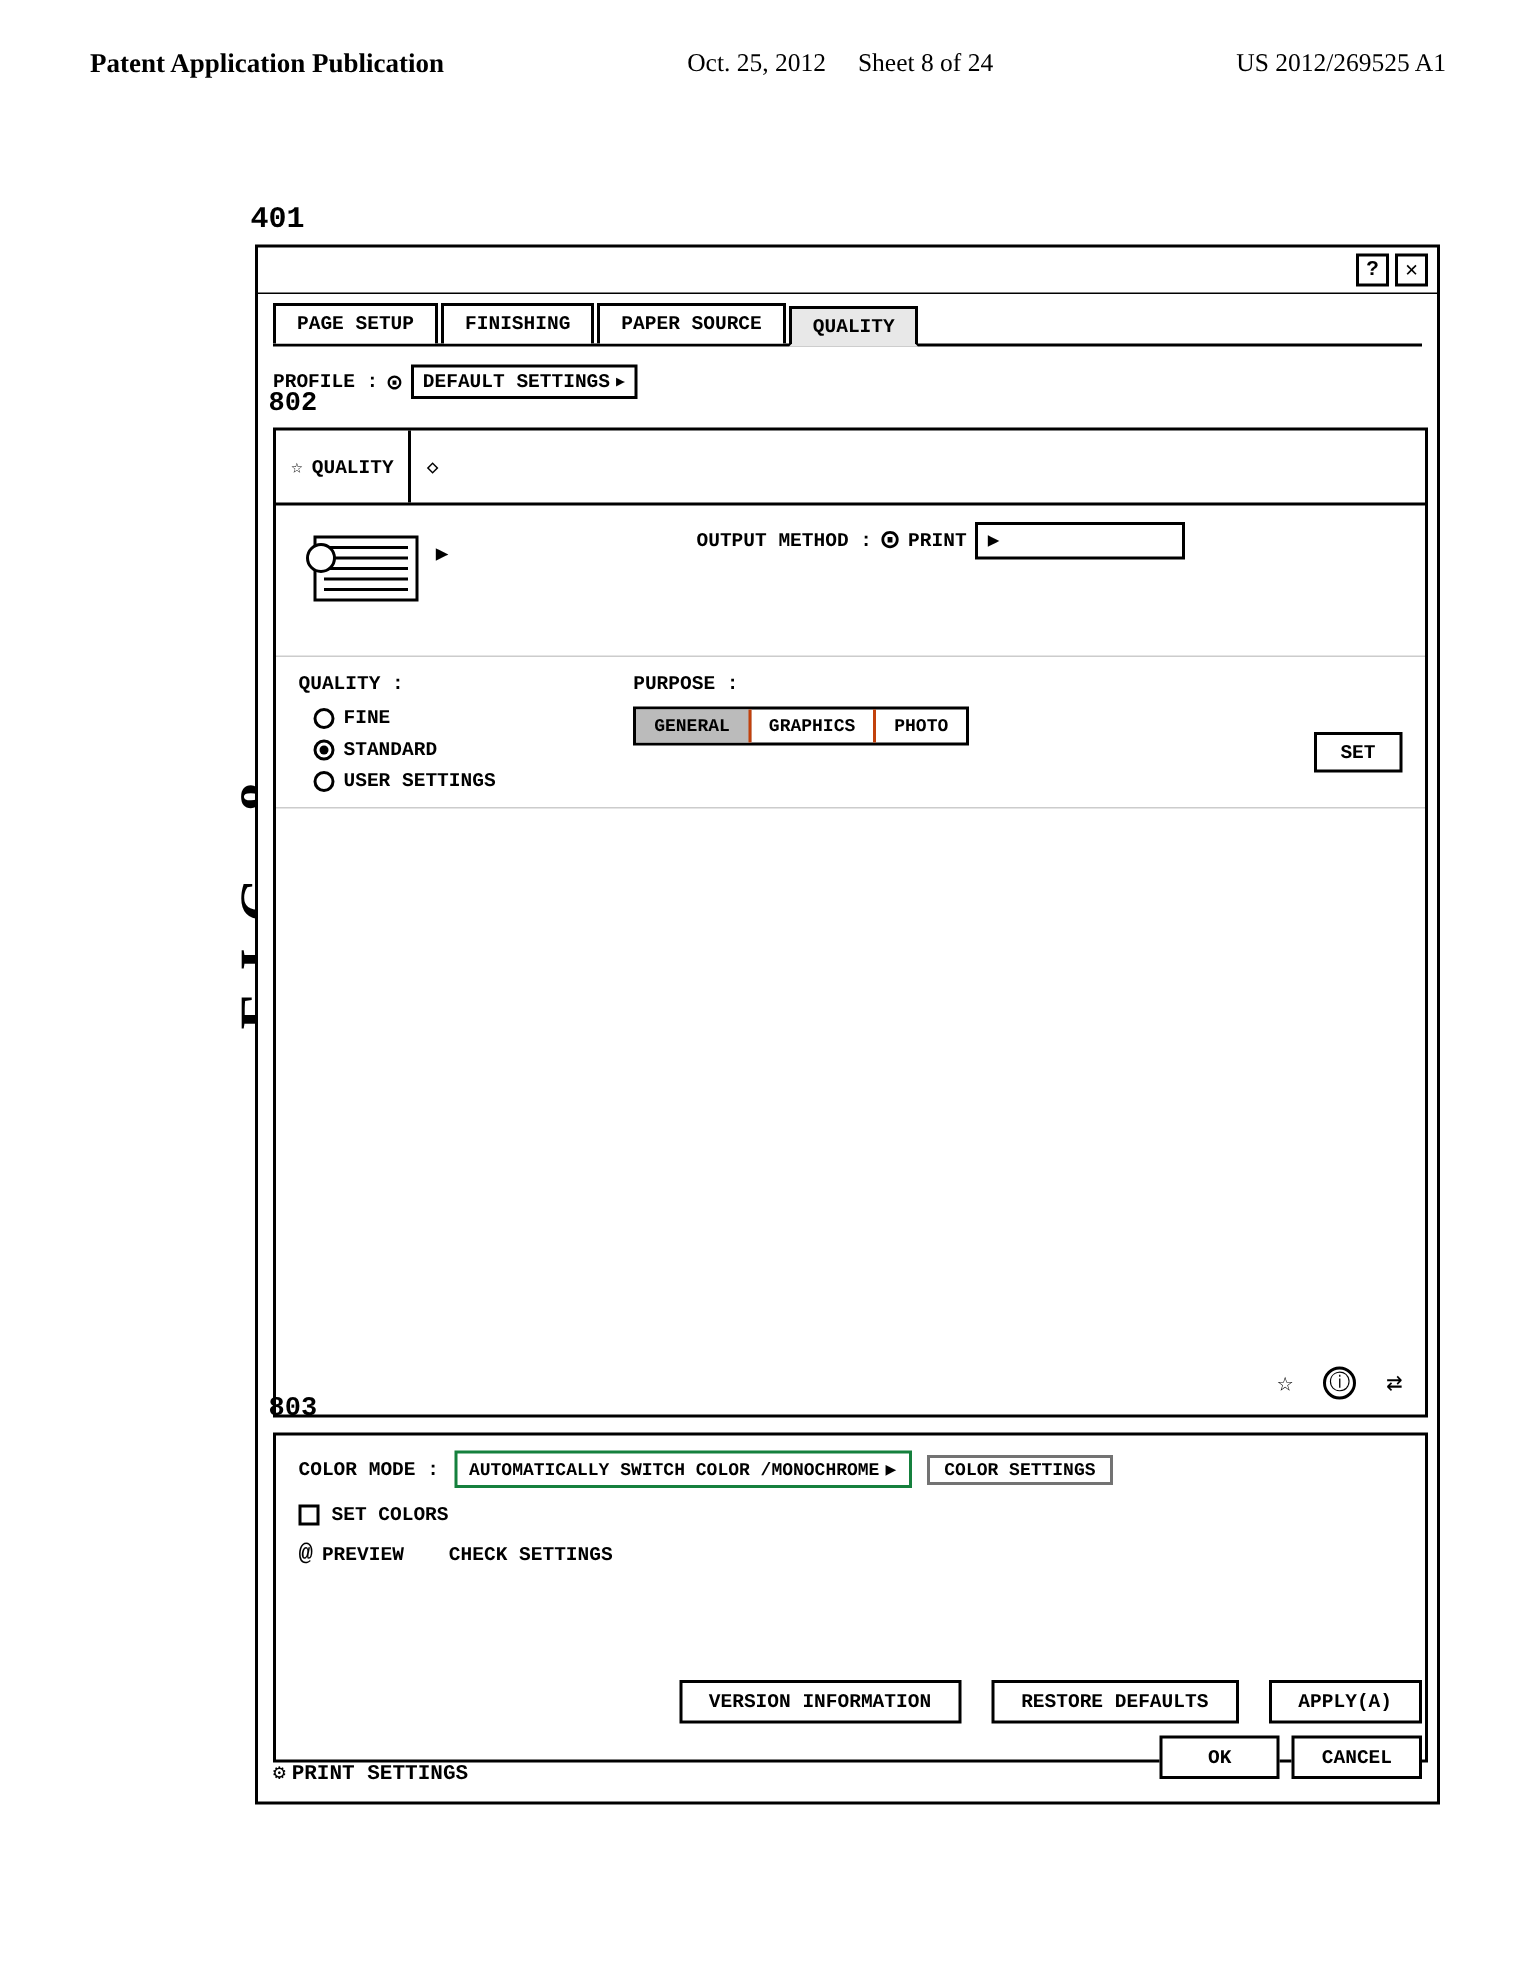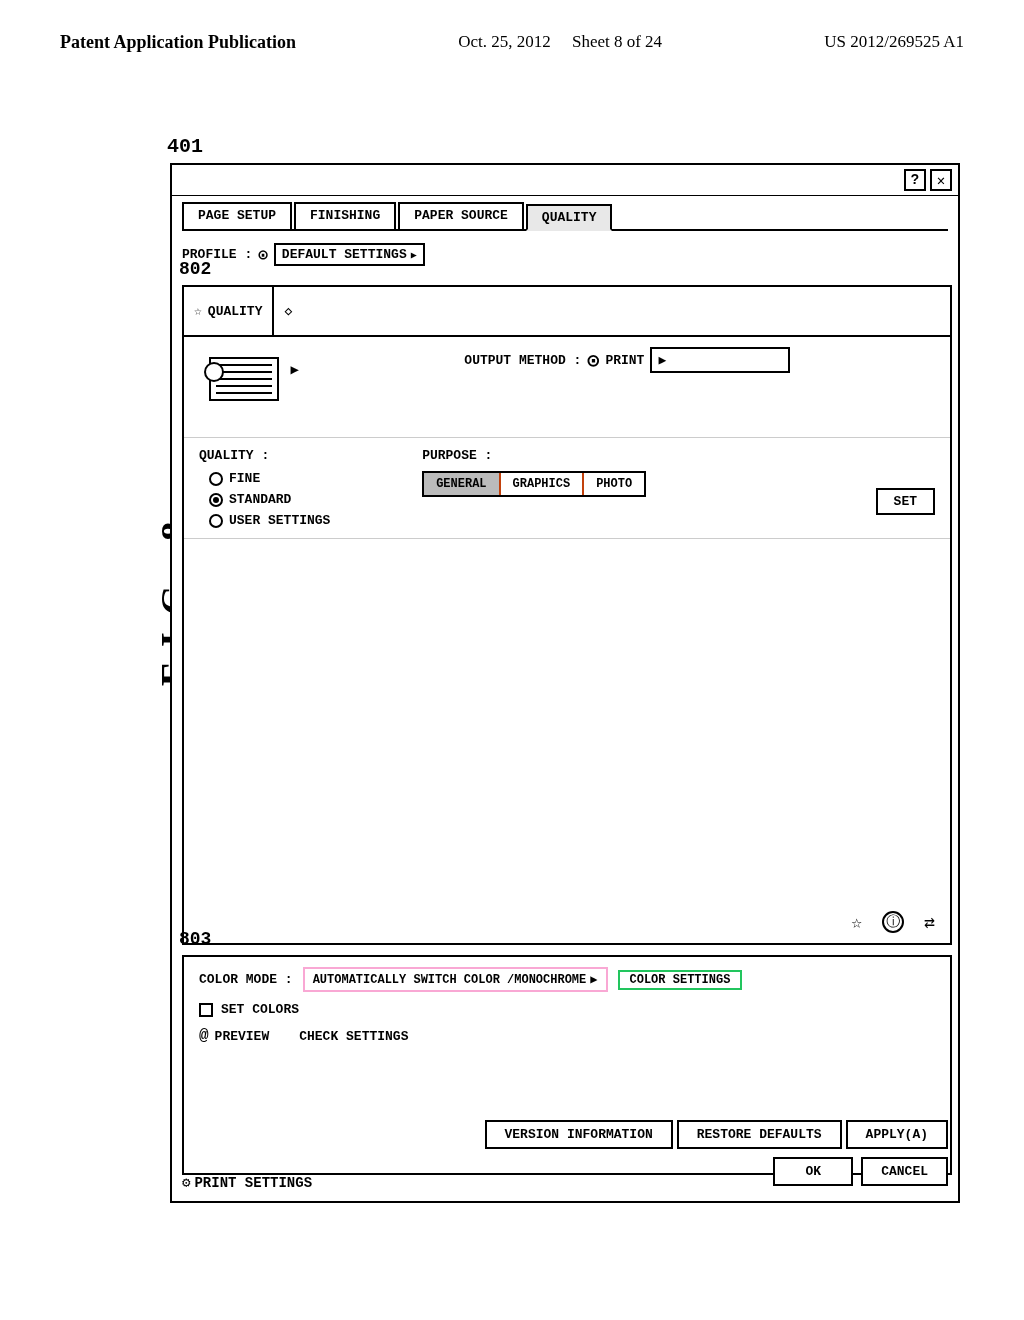--- a/index.html
+++ b/index.html
@@ -393,30 +393,30 @@
     }
     .color-row-inner {
       display: flex;
       align-items: center;
       gap: 10px;
       margin-bottom: 10px;
       font-size: 13px;
       font-weight: bold;
     }
     .color-dropdown {
-      border: 2px solid #f9a8d4;
+      border: 2px solid #15803d;
       padding: 3px 8px;
       display: flex;
       align-items: center;
       gap: 4px;
       min-width: 210px;
       font-size: 12px;
     }
     .color-btn {
-      border: 2px solid #22c55e;
+      border: 2px solid #737373;
       padding: 1px 10px;
       font-size: 12px;
       font-weight: bold;
       background: #fff;
       cursor: pointer;
     }
 
     .set-colors-inner {
       display: flex;
       align-items: center;
@@ -610,21 +610,21 @@
           </div>
           <div class="check-settings-area">
             <span>CHECK SETTINGS</span>
           </div>
         </div>
 
       </div>
     </div>
 
     <div style="position:absolute; bottom:15px; right:10px; display:flex; flex-direction:column; gap:8px; align-items:flex-end;">
-      <div style="display:flex; gap:4px;">
+      <div style="display:flex; gap:20px;">
         <div class="btn btn-version">VERSION INFORMATION</div>
         <div class="btn">RESTORE DEFAULTS</div>
         <div class="btn">APPLY(A)</div>
       </div>
       <div style="display:flex; gap:8px;">
         <div class="btn">OK</div>
         <div class="btn">CANCEL</div>
       </div>
     </div>
 

